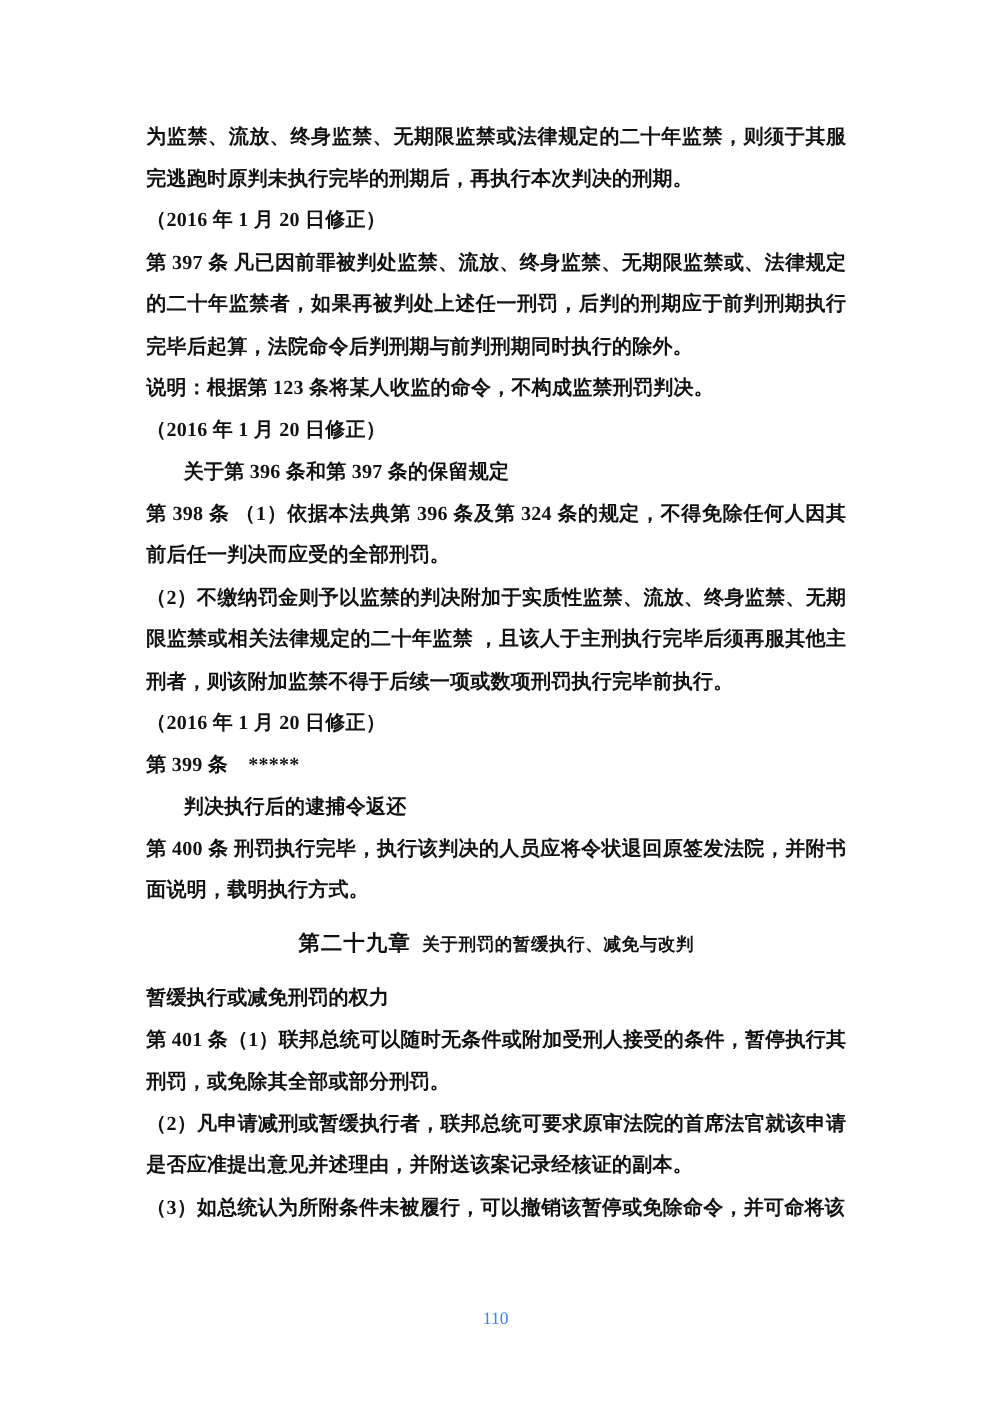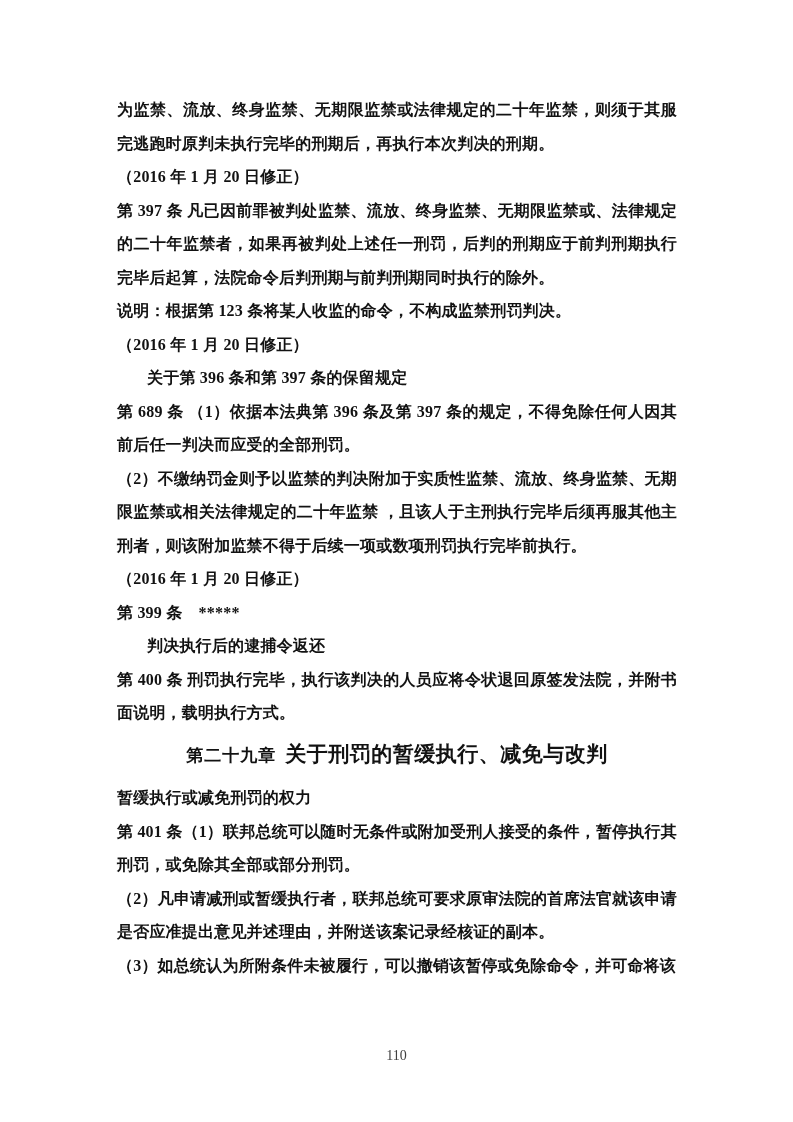--- a/index.html
+++ b/index.html
@@ -46,45 +46,45 @@
     margin-top: 8px !important;
     margin-bottom: 9px !important;
     white-space: nowrap;
   }
   .chapter-num {
     font-size: 17px;
     letter-spacing: 1px;
   }
   .chapter-sep { display: inline-block; width: 9px; }
   .chapter-title {
-    font-size: 21px;
+    font-size: 14px;
     letter-spacing: 0.5px;
   }
   .footer {
     position: absolute;
     left: 0;
     top: 1048px;
     width: 793px;
     text-align: center;
     font-size: 14px;
-    color: #404040;
+    color: #3b82f6;
   }
 </style>
 </head>
 <body>
 
 <div class="page">
   <main class="content" id="doc-content">
       <p class="para-body">为监禁、流放、终身监禁、无期限监禁或法律规定的二十年监禁，则须于其服完逃跑时原判未执行完毕的刑期后，再执行本次判决的刑期。</p>
       <p class="para-amendment">（2016 年 1 月 20 日修正）</p>
       <p class="para-body">第 397 条 凡已因前罪被判处监禁、流放、终身监禁、无期限监禁或、法律规定的二十年监禁者，如果再被判处上述任一刑罚，后判的刑期应于前判刑期执行完毕后起算，法院命令后判刑期与前判刑期同时执行的除外。</p>
       <p class="para-body">说明：根据第 123 条将某人收监的命令，不构成监禁刑罚判决。</p>
       <p class="para-amendment">（2016 年 1 月 20 日修正）</p>
       <p class="para-heading">关于第 396 条和第 397 条的保留规定</p>
-      <p class="para-body">第 689 条 （1）依据本法典第 396 条及第 397 条的规定，不得免除任何人因其前后任一判决而应受的全部刑罚。</p>
+      <p class="para-body">第 398 条 （1）依据本法典第 396 条及第 324 条的规定，不得免除任何人因其前后任一判决而应受的全部刑罚。</p>
       <p class="para-body">（2）不缴纳罚金则予以监禁的判决附加于实质性监禁、流放、终身监禁、无期限监禁或相关法律规定的二十年监禁 ，且该人于主刑执行完毕后须再服其他主刑者，则该附加监禁不得于后续一项或数项刑罚执行完毕前执行。</p>
       <p class="para-amendment">（2016 年 1 月 20 日修正）</p>
       <p class="para-article-num">第 399 条　*****</p>
       <p class="para-heading">判决执行后的逮捕令返还</p>
       <p class="para-body">第 400 条 刑罚执行完毕，执行该判决的人员应将令状退回原签发法院，并附书面说明，载明执行方式。</p>
       <p class="para-chapter"><span class="chapter-num">第二十九章</span><span class="chapter-sep"></span><span class="chapter-title">关于刑罚的暂缓执行、减免与改判</span></p>
       <p class="para-label">暂缓执行或减免刑罚的权力</p>
       <p class="para-body">第 401 条（1）联邦总统可以随时无条件或附加受刑人接受的条件，暂停执行其刑罚，或免除其全部或部分刑罚。</p>
       <p class="para-body">（2）凡申请减刑或暂缓执行者，联邦总统可要求原审法院的首席法官就该申请是否应准提出意见并述理由，并附送该案记录经核证的副本。</p>
       <p class="para-body">（3）如总统认为所附条件未被履行，可以撤销该暂停或免除命令，并可命将该</p>

